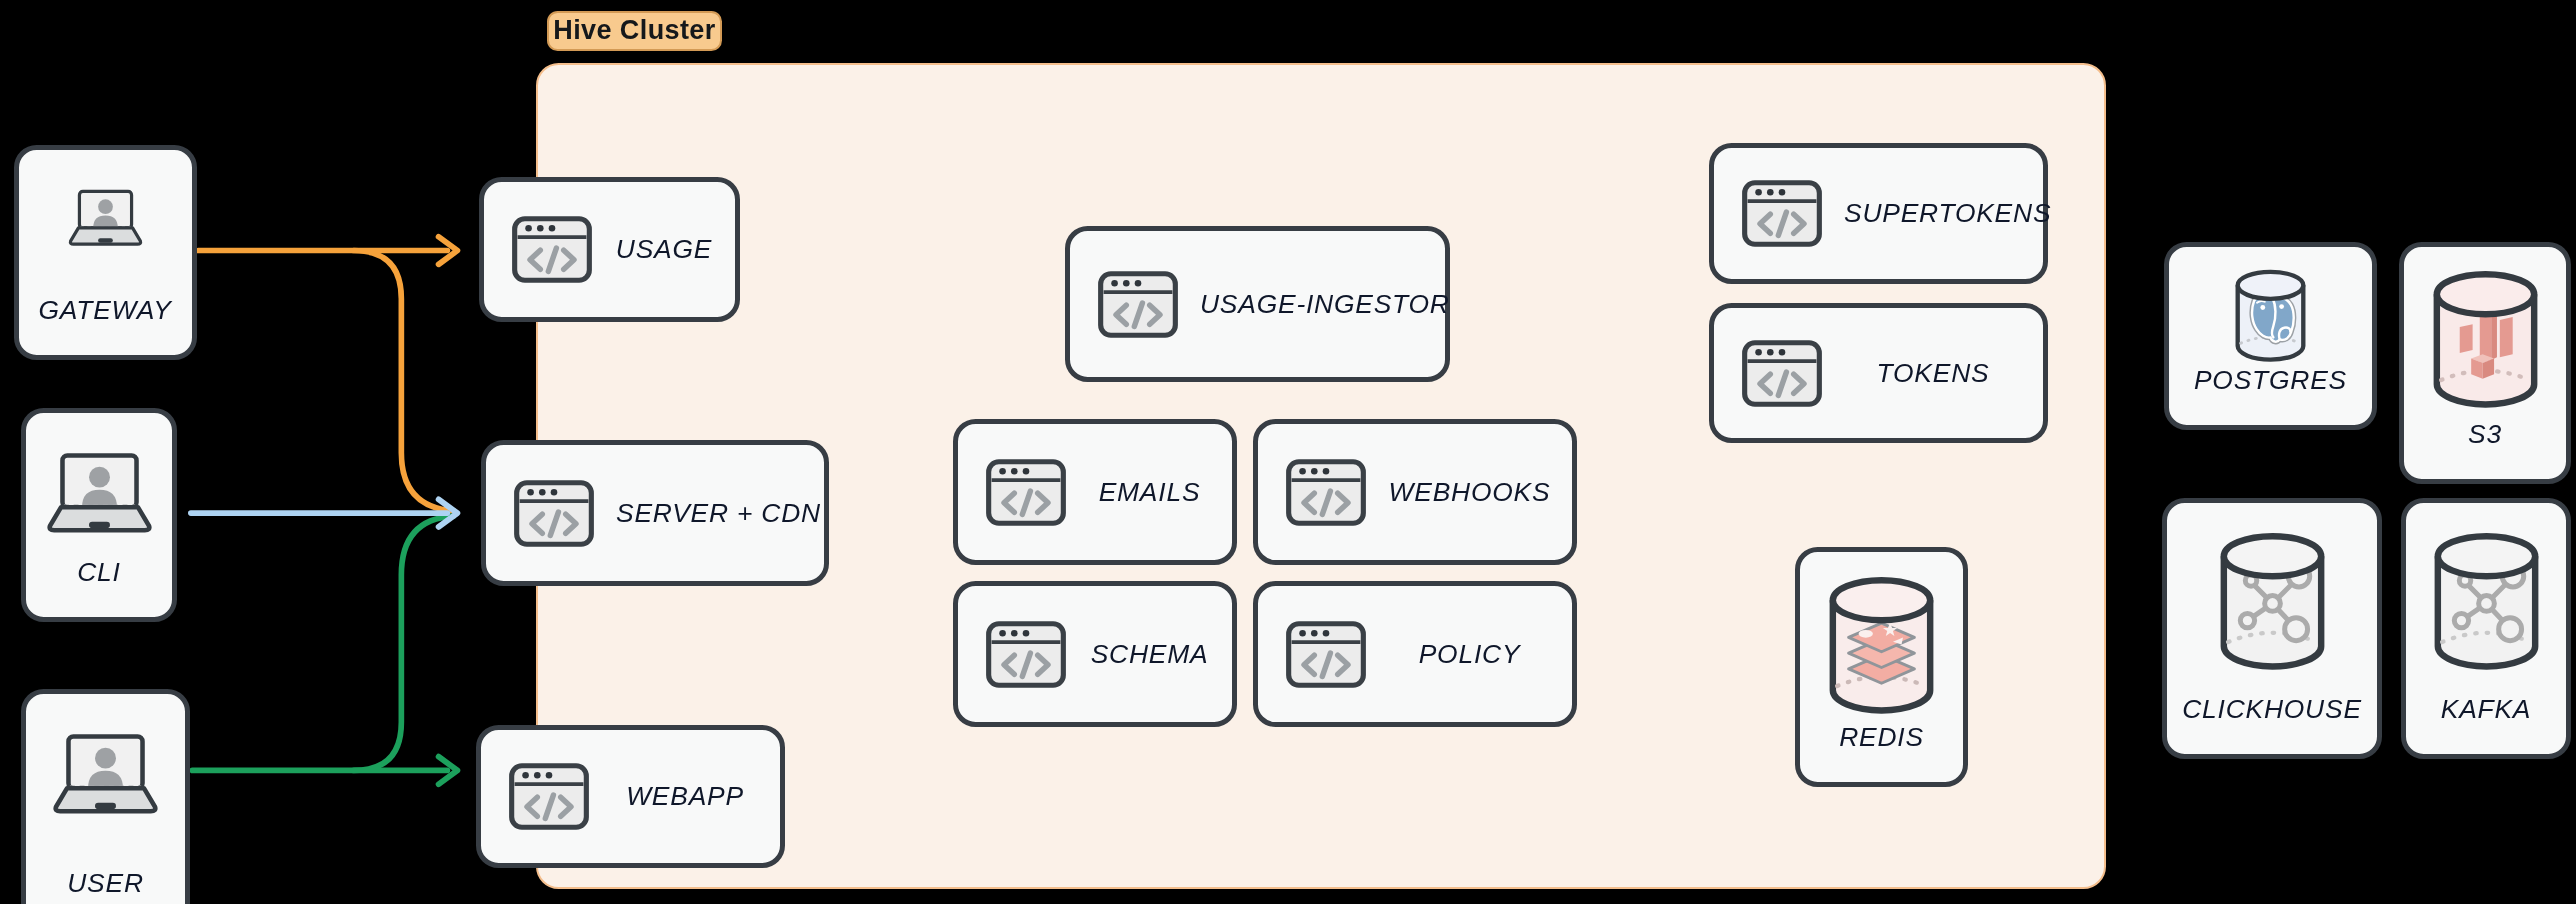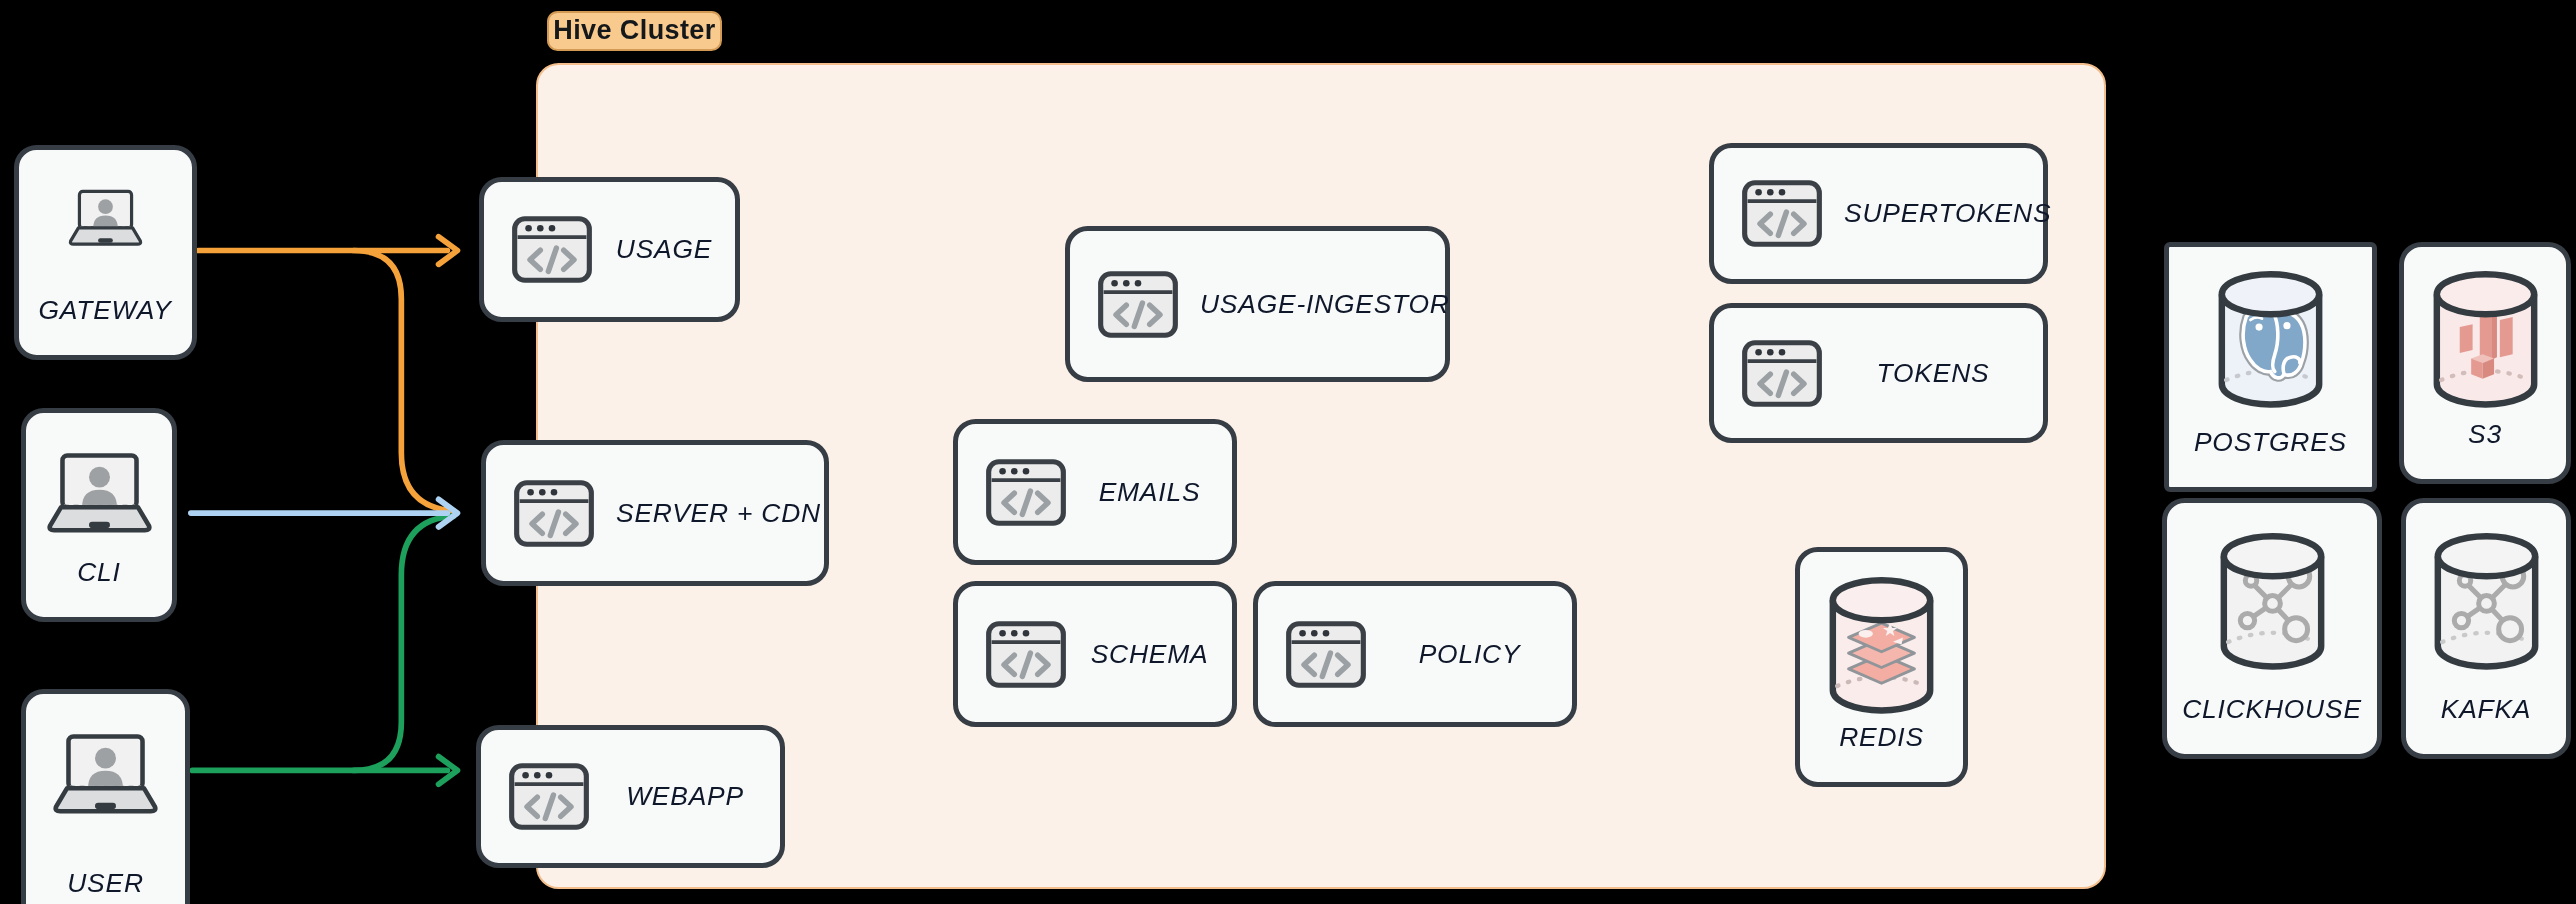--- a/index.html
+++ b/index.html
@@ -149,20 +149,31 @@
       <rect x="5" y="5" width="102" height="84" rx="14" fill="#ECECEC" stroke="#3A4046" stroke-width="7"></rect>
       <path d="M 9 30 H 103" stroke="#3A4046" stroke-width="5"></path>
       <circle cx="24" cy="18" r="4.5" fill="#2F353B"></circle>
         <circle cx="40" cy="18" r="4.5" fill="#2F353B"></circle>
         <circle cx="56" cy="18" r="4.5" fill="#2F353B"></circle>
       <path d="M 40 48 L 26 61 L 40 74 M 72 48 L 86 61 L 72 74 M 62 45 L 51 77" fill="none" stroke="#9BA0A4" stroke-width="7.5" stroke-linecap="round" stroke-linejoin="round"></path>
     </svg>
     <span class="label">EMAILS</span>
   </div>
 
+  <div class="node svc" style="left:1253px;top:419px;width:324px;height:146px;">
+    <svg class="ic" width="82" height="69" viewBox="0 0 112 94">
+      <rect x="5" y="5" width="102" height="84" rx="14" fill="#ECECEC" stroke="#3A4046" stroke-width="7"></rect>
+      <path d="M 9 30 H 103" stroke="#3A4046" stroke-width="5"></path>
+      <circle cx="24" cy="18" r="4.5" fill="#2F353B"></circle>
+        <circle cx="40" cy="18" r="4.5" fill="#2F353B"></circle>
+        <circle cx="56" cy="18" r="4.5" fill="#2F353B"></circle>
+      <path d="M 40 48 L 26 61 L 40 74 M 72 48 L 86 61 L 72 74 M 62 45 L 51 77" fill="none" stroke="#9BA0A4" stroke-width="7.5" stroke-linecap="round" stroke-linejoin="round"></path>
+    </svg>
+    <span class="label">WEBHOOKS</span>
+  </div>
 
   <div class="node svc" style="left:953px;top:581px;width:284px;height:146px;">
     <svg class="ic" width="82" height="69" viewBox="0 0 112 94">
       <rect x="5" y="5" width="102" height="84" rx="14" fill="#ECECEC" stroke="#3A4046" stroke-width="7"></rect>
       <path d="M 9 30 H 103" stroke="#3A4046" stroke-width="5"></path>
       <circle cx="24" cy="18" r="4.5" fill="#2F353B"></circle>
         <circle cx="40" cy="18" r="4.5" fill="#2F353B"></circle>
         <circle cx="56" cy="18" r="4.5" fill="#2F353B"></circle>
       <path d="M 40 48 L 26 61 L 40 74 M 72 48 L 86 61 L 72 74 M 62 45 L 51 77" fill="none" stroke="#9BA0A4" stroke-width="7.5" stroke-linecap="round" stroke-linejoin="round"></path>
     </svg>
@@ -215,21 +226,21 @@
         <path d="M 34 90 L 80 70 L 126 90 L 80 110 Z" fill="#F3ADA3"></path>
       </g>
       <ellipse cx="58" cy="85" rx="10" ry="5.5" fill="#FBF0EE"></ellipse>
       <path d="M 92 70 L 95 77 L 102 77 L 96 81 L 98 88 L 92 84 L 86 88 L 88 81 L 82 77 L 89 77 Z" fill="#FBF0EE"></path>
       <path d="M 96 96 L 110 90 L 108 100 Z" fill="#FBF0EE"></path>
       <ellipse cx="80" cy="38" rx="68" ry="28" fill="#FAEFEE" stroke="#343B41" stroke-width="9"></ellipse>
     </svg>
     <span class="label">REDIS</span>
   </div>
 
-  <div class="node card" style="left:2164px;top:242px;width:213px;height:250px;border-radius:6px;">
+  <div class="node card" style="left:2164px;top:242px;width:213px;height:188px;">
     <svg class="ic" width="115" height="146" viewBox="0 0 160 204" style="margin-top:19.6px;">
       <path d="M 12 38 L 12 164 A 68 28 0 0 0 148 164 L 148 38" fill="#EDF1F8" stroke="#343B41" stroke-width="9" stroke-linejoin="round"></path>
       <path d="M 18 158 Q 80 132 142 158" fill="none" stroke="#C6C9CE" stroke-width="6" stroke-dasharray="2 14" stroke-linecap="round"></path>
       <g>
         <path d="M 46 70 C 38 92 42 116 52 130 C 58 140 70 148 80 146 C 84 156 94 158 99 150 C 110 154 120 146 123 134 C 130 116 130 92 122 78 C 114 64 96 58 84 64 C 72 56 54 58 46 70 Z" fill="#81A7C9" stroke="#9CA1A6" stroke-width="11" stroke-linejoin="round"></path>
         <path d="M 46 70 C 38 92 42 116 52 130 C 58 140 70 148 80 146 C 84 156 94 158 99 150 C 110 154 120 146 123 134 C 130 116 130 92 122 78 C 114 64 96 58 84 64 C 72 56 54 58 46 70 Z" fill="#81A7C9" stroke="#FFFFFF" stroke-width="5" stroke-linejoin="round"></path>
         <path d="M 84 64 C 92 80 92 104 86 122 C 82 134 82 142 86 146" fill="none" stroke="#FFFFFF" stroke-width="5" stroke-linecap="round"></path>
         <path d="M 99 150 C 96 140 98 128 108 126 C 116 124 122 128 121 134" fill="none" stroke="#FFFFFF" stroke-width="5" stroke-linecap="round"></path>
         <circle cx="64" cy="84" r="5" fill="#FFFFFF"></circle>
         <circle cx="103" cy="82" r="5" fill="#FFFFFF"></circle>

